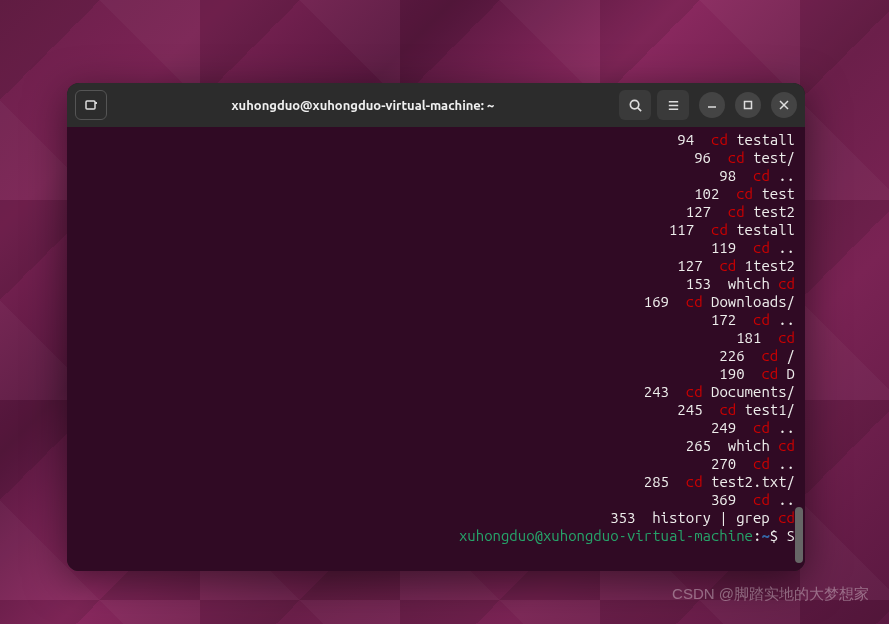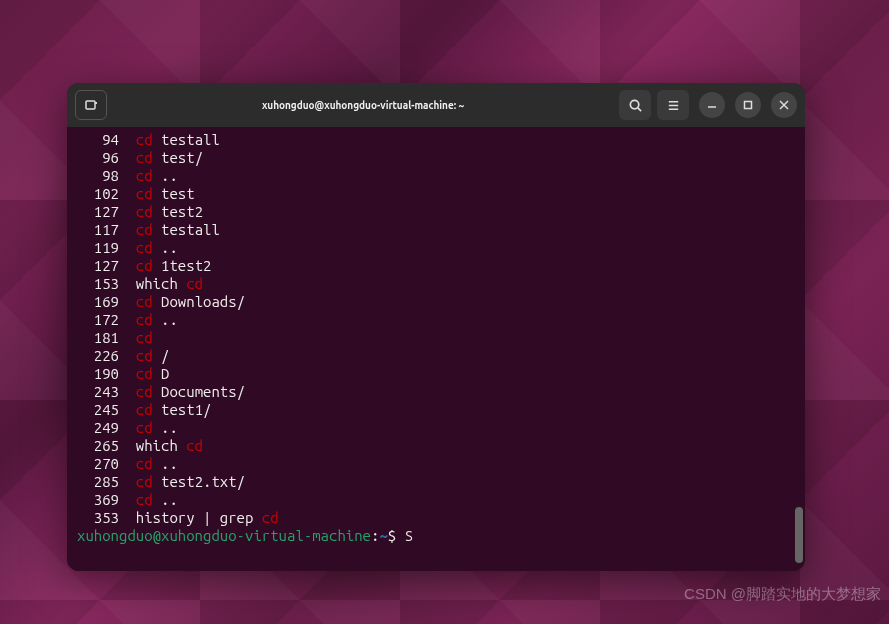--- a/index.html
+++ b/index.html
@@ -53,21 +53,21 @@
       display: flex;
       align-items: center;
       justify-content: center;
       color: #ddd;
       cursor: pointer;
     }
     .titlebar-title {
       flex: 1;
       text-align: center;
       color: #f0f0f0;
-      font-size: 10px;
+      font-size: 13px;
       font-weight: 600;
     }
     .titlebar-right {
       display: flex;
       align-items: center;
       gap: 6px;
     }
     .tb-btn {
       width: 32px;
       height: 30px;
@@ -94,40 +94,41 @@
     .terminal-body {
       flex: 1;
       background: #300a24;
       padding: 4px 10px 4px 10px;
       font-family: "Ubuntu Mono", "DejaVu Sans Mono", monospace;
       font-size: 15px;
       line-height: 18px;
       color: #eeeeec;
       overflow: hidden;
       position: relative;
+      text-align: right;
     }
     .hist-line { white-space: pre; }
     .num { color: #eeeeec; }
     .cmd-red { color: #cc0000; font-weight: normal; }
     .txt { color: #eeeeec; }
     .prompt-line { white-space: pre; }
     .prompt-user2 { color: #26a269; font-weight: normal; }
     .prompt-path { color: #3465a4; font-weight: bold; }
     .scrollbar {
       position: absolute;
       right: 2px;
       top: 380px;
       width: 8px;
       height: 56px;
       background: #666;
       border-radius: 4px;
     }
     .watermark {
       position: absolute;
-      right: 8px;
+      right: 20px;
       bottom: 20px;
       color: rgba(255,255,255,0.35);
       font-size: 15px;
       font-family: sans-serif;
       text-align: right;
     }
   </style>
 </head>
 <body>
 

